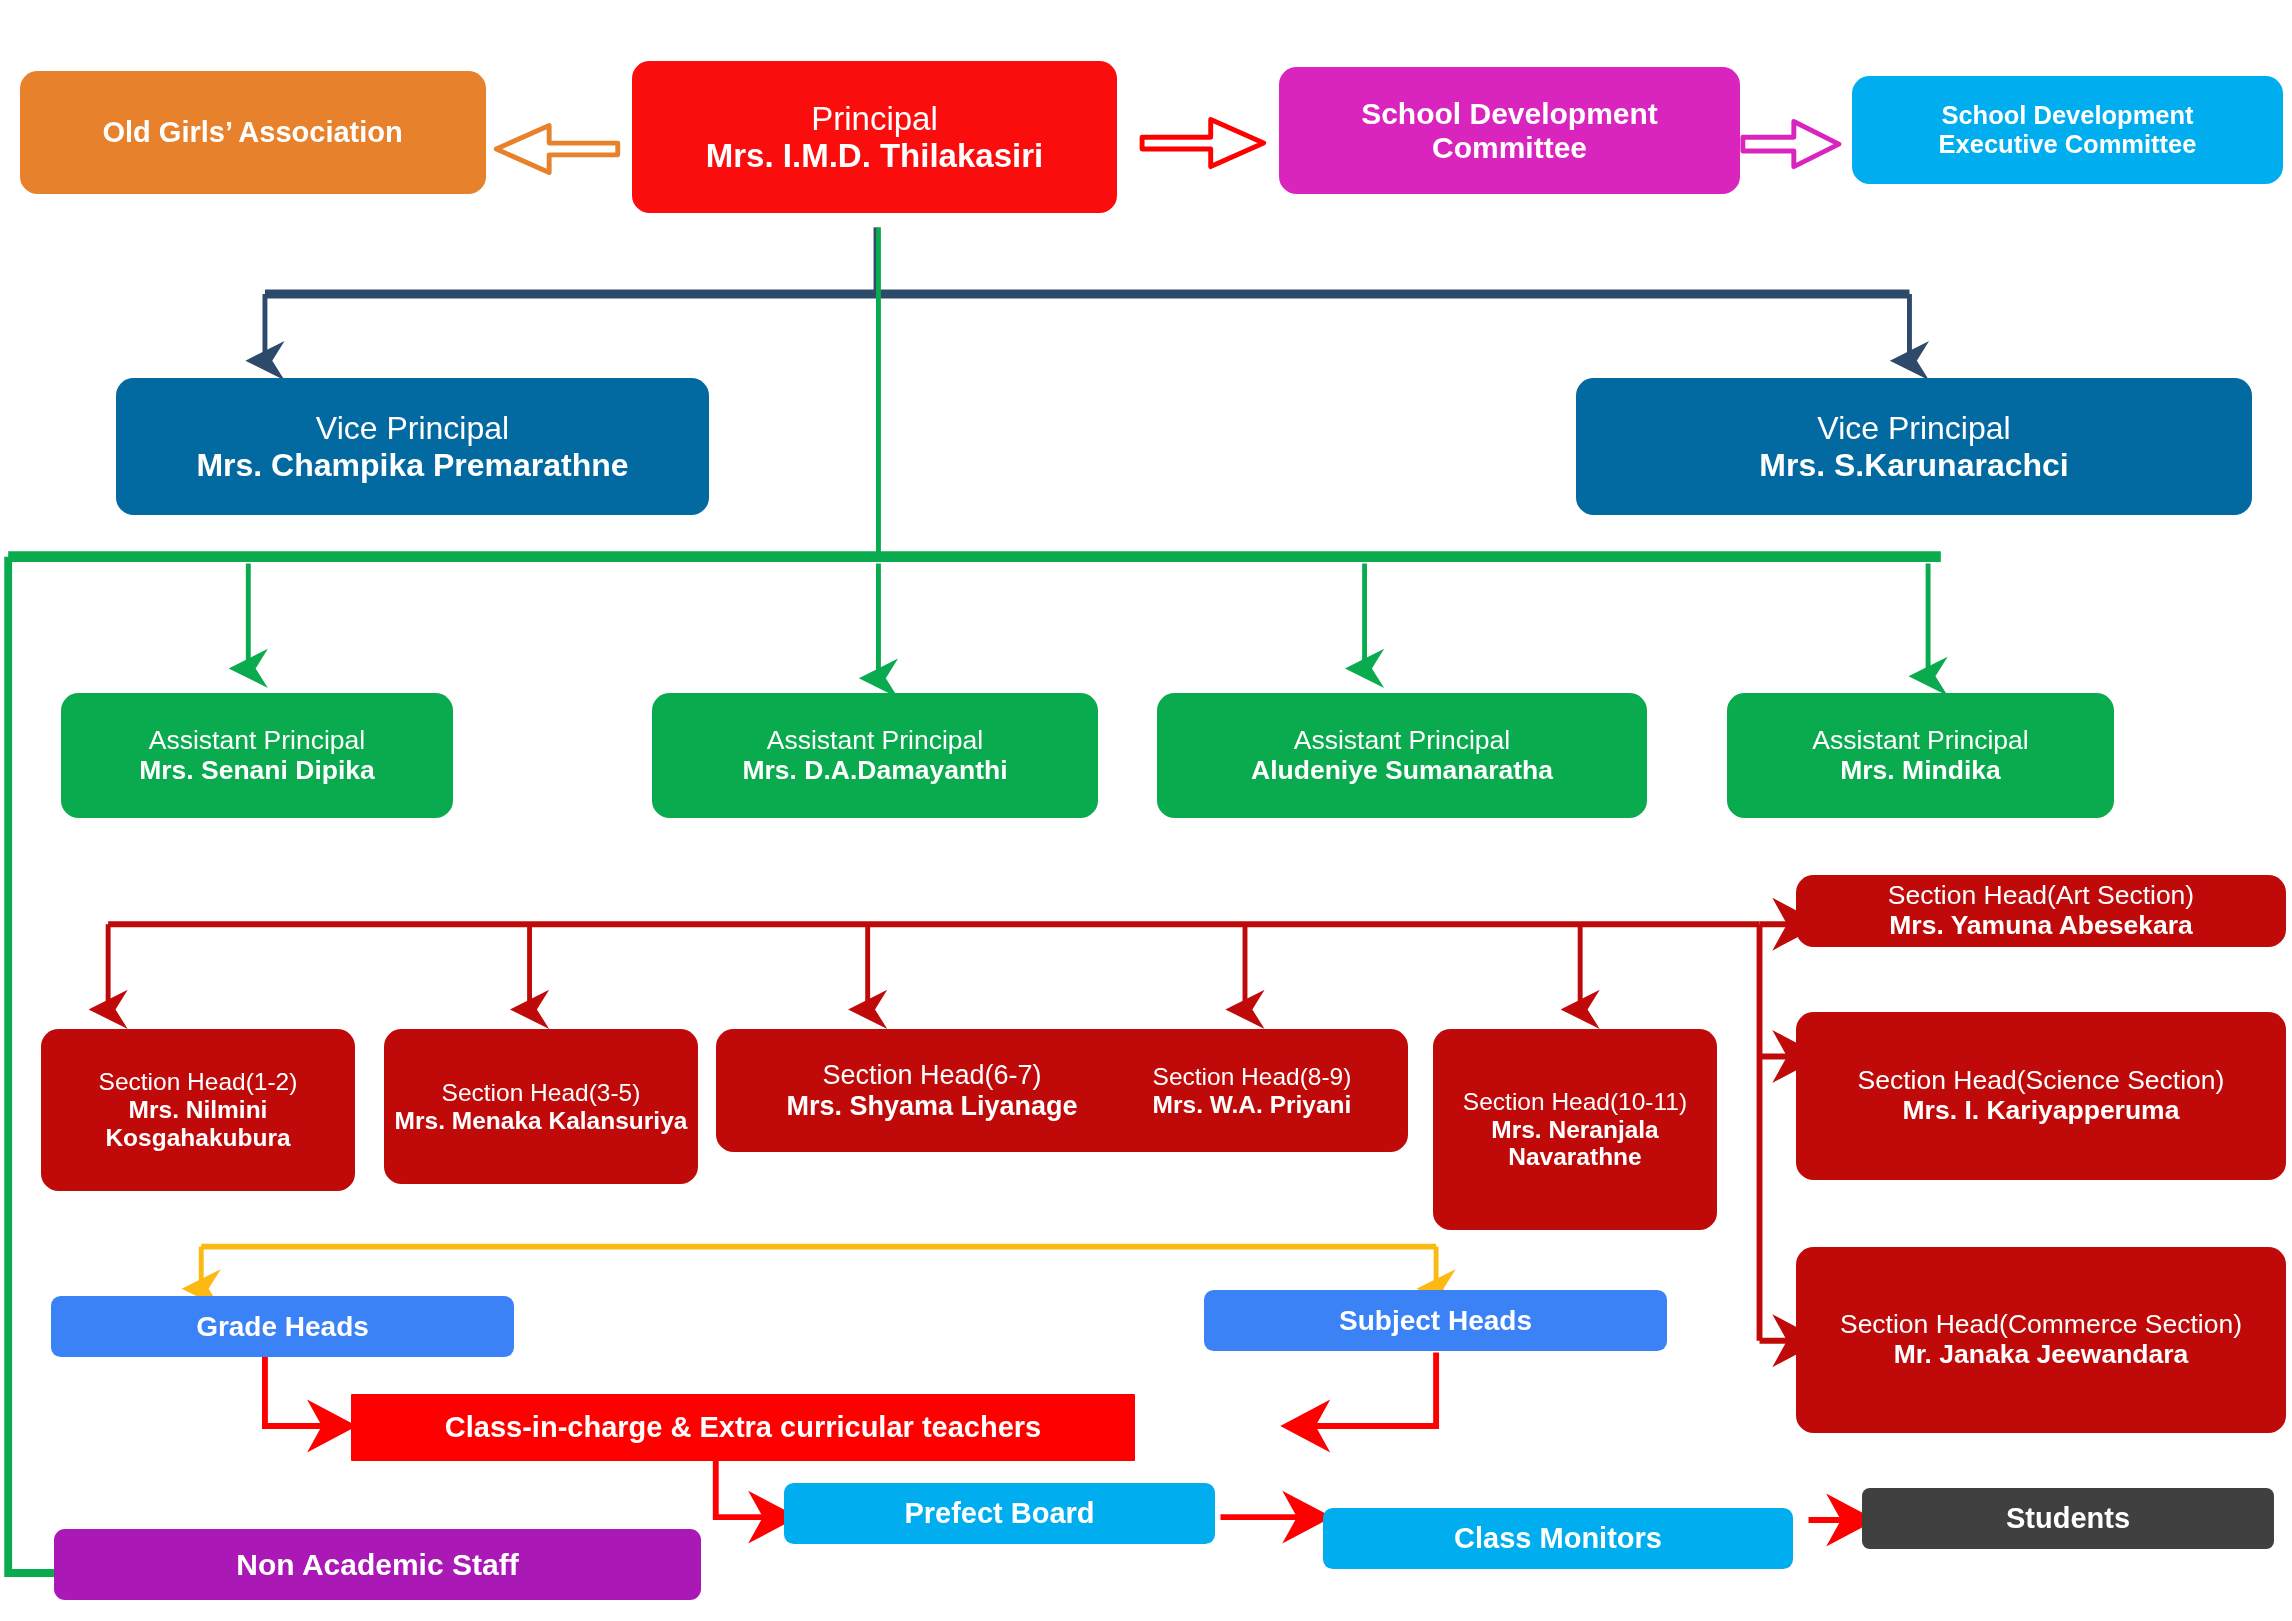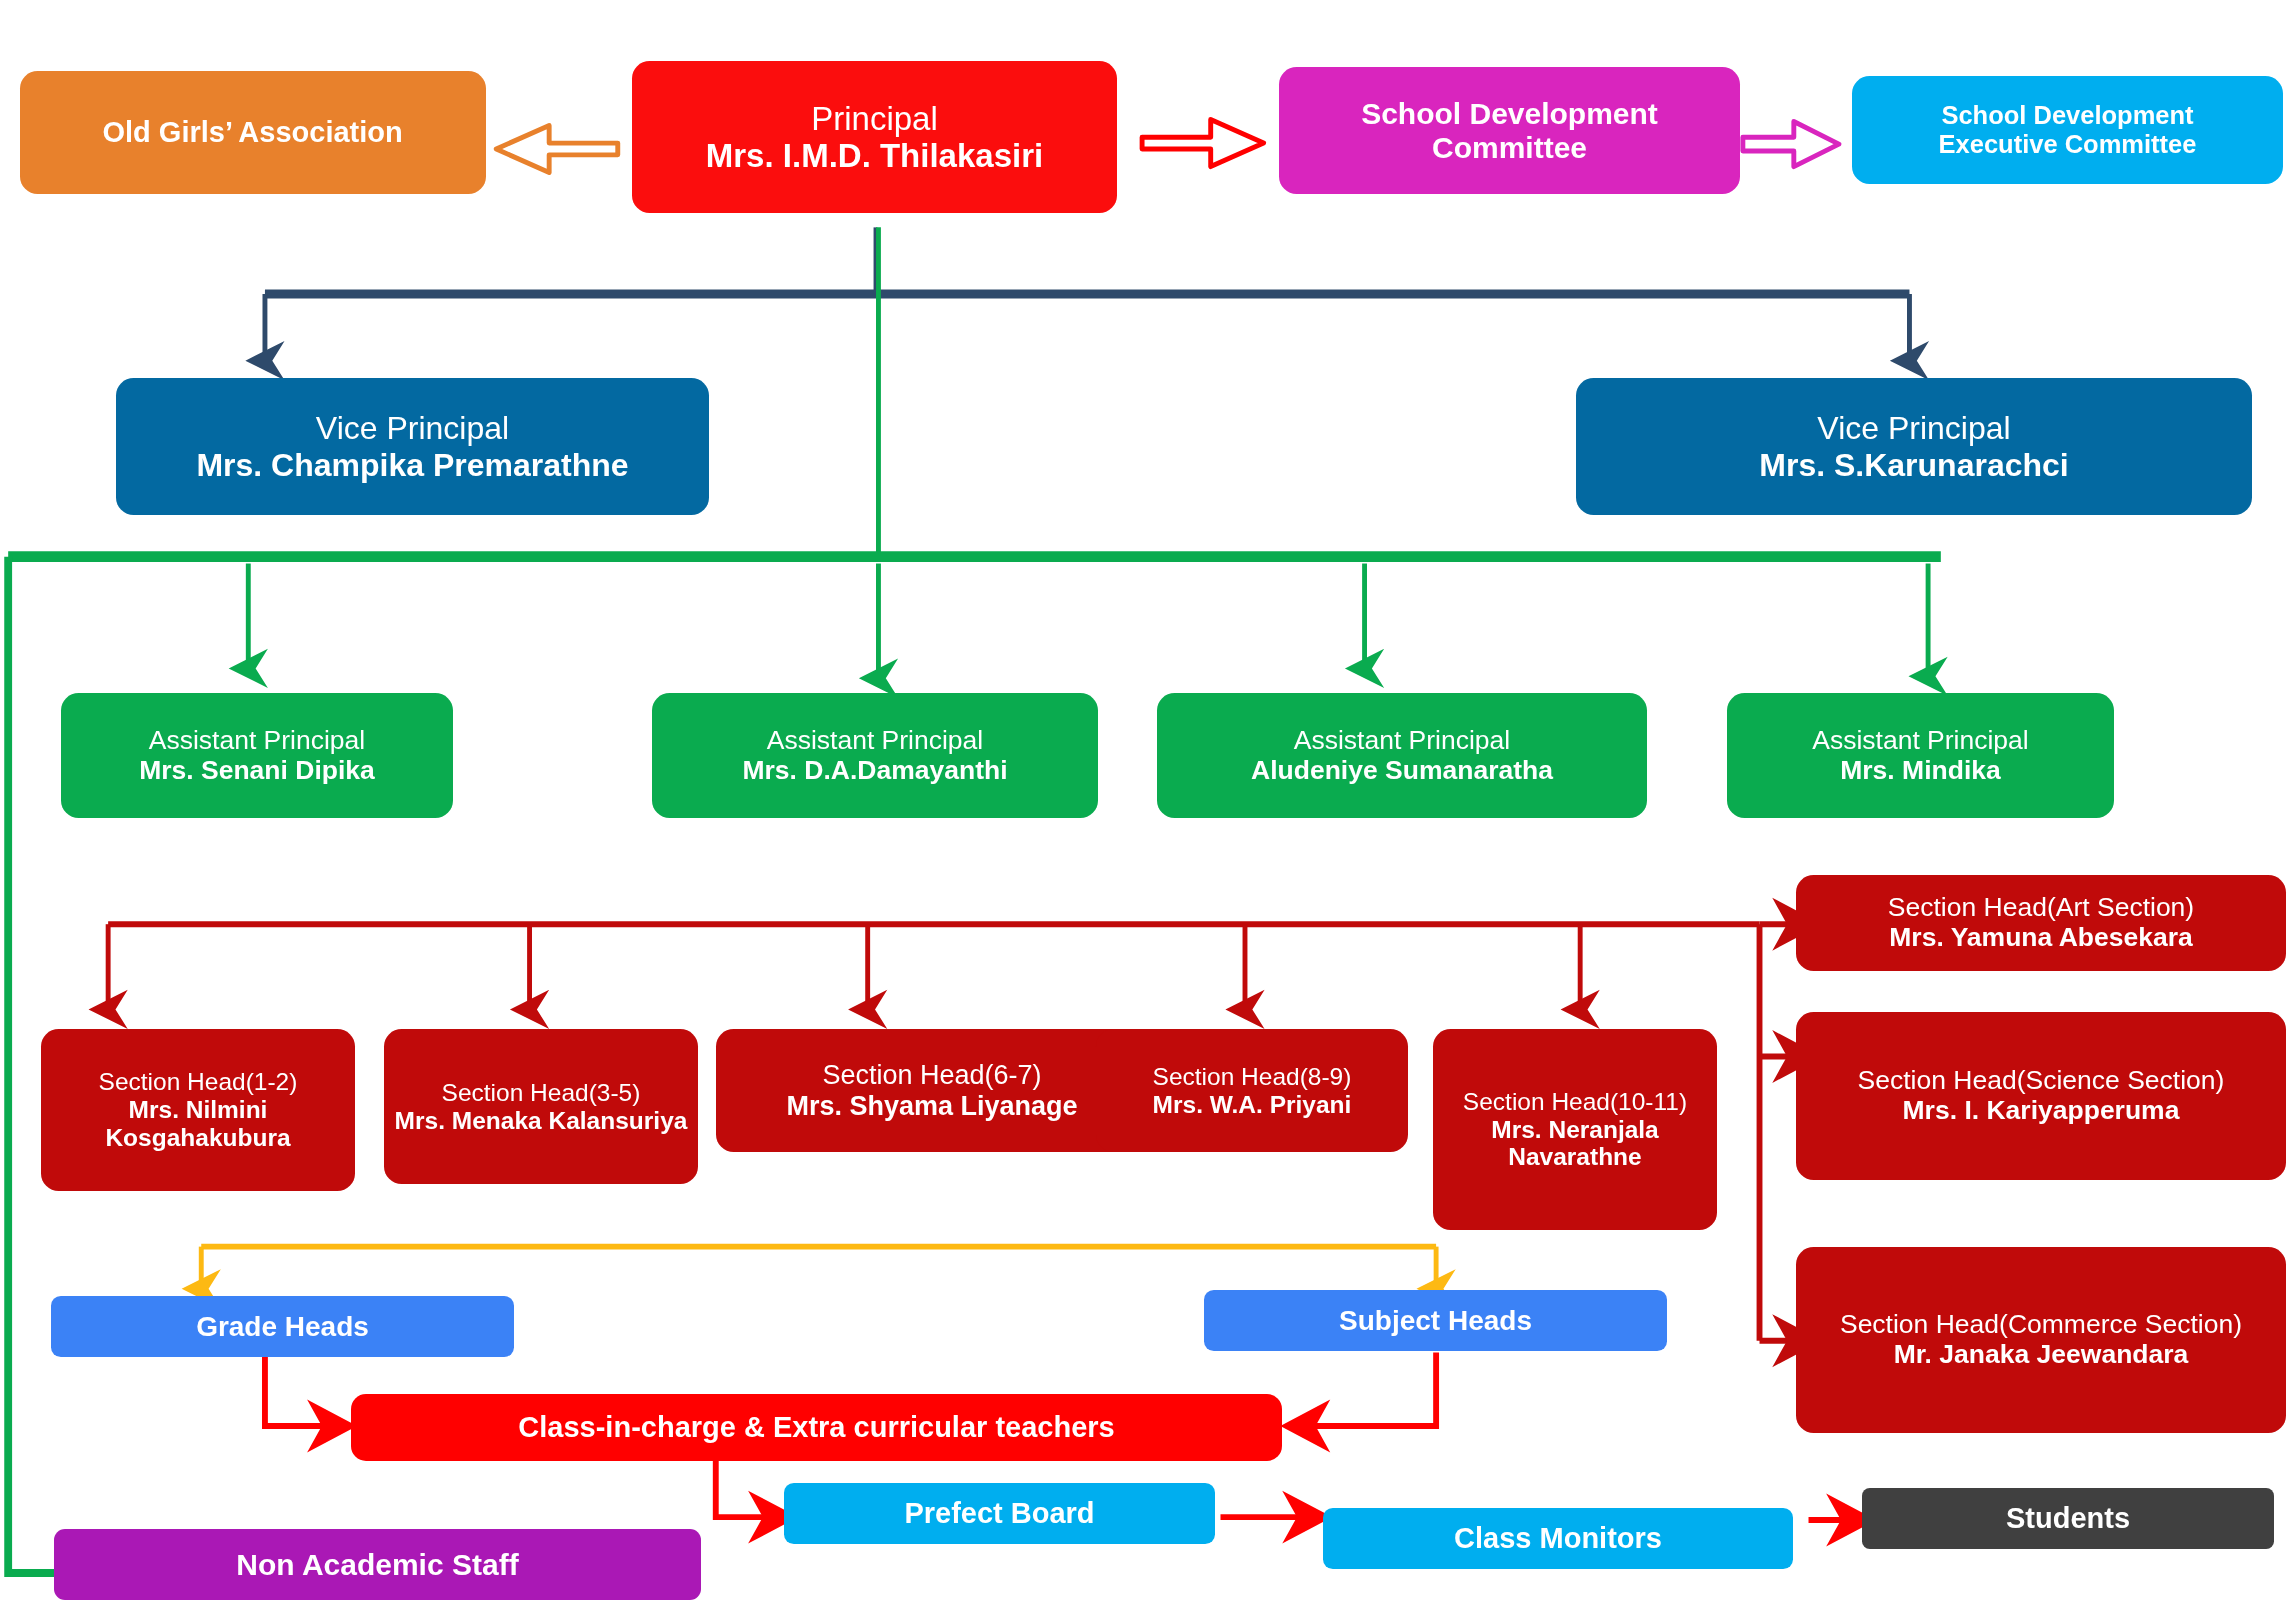--- a/index.html
+++ b/index.html
@@ -196,21 +196,21 @@
   <div class="node darkred" style="left:1096px; top:1029px; width:312px; height:123px; font-size:24.5px;">
     <span class="t1">Section Head(8-9)</span>
     <span class="t2">Mrs. W.A. Priyani</span>
   </div>
 
   <div class="node darkred" style="left:1433px; top:1029px; width:284px; height:201px; font-size:24.5px;">
     <span class="t1">Section Head(10-11)</span>
     <span class="t2">Mrs. Neranjala Navarathne</span>
   </div>
 
-  <div class="node darkred" style="left:1796px; top:875px; width:490px; height:96px; font-size:26.5px;">
+  <div class="node darkred" style="left:1796px; top:875px; width:490px; height:72px; font-size:26.5px;">
     <span class="t1">Section Head(Art Section)</span>
     <span class="t2">Mrs. Yamuna Abesekara</span>
   </div>
 
   <div class="node darkred" style="left:1796px; top:1012px; width:490px; height:168px; font-size:26.5px;">
     <span class="t1">Section Head(Science Section)</span>
     <span class="t2">Mrs. I. Kariyapperuma</span>
   </div>
 
   <div class="node darkred" style="left:1796px; top:1247px; width:490px; height:186px; font-size:26.5px;">
@@ -219,21 +219,21 @@
   </div>
 
   <div class="node amber single" style="left:51px; top:1296px; width:463px; height:61px; font-size:28px; border-radius:9.8px;">
     <span class="t1">Grade Heads</span>
   </div>
 
   <div class="node amber single" style="left:1204px; top:1290px; width:463px; height:61px; font-size:28px; border-radius:9.8px;">
     <span class="t1">Subject Heads</span>
   </div>
 
-  <div class="node red single" style="left:351px; top:1394px; width:931px; height:67px; font-size:29px; border-radius:15px;">
+  <div class="node red single" style="left:351px; top:1394px; width:784px; height:67px; font-size:29px; border-radius:1px;">
     <span class="t1">Class-in-charge &amp; Extra curricular teachers</span>
   </div>
 
   <div class="node cyan single" style="left:784px; top:1483px; width:431px; height:61px; font-size:29px; border-radius:9.8px;">
     <span class="t1">Prefect Board</span>
   </div>
 
   <div class="node cyan single" style="left:1323px; top:1488px; width:470px; height:61px; font-size:29px; border-radius:9.8px;margin-top:20px;">
     <span class="t1">Class Monitors</span>
   </div>

